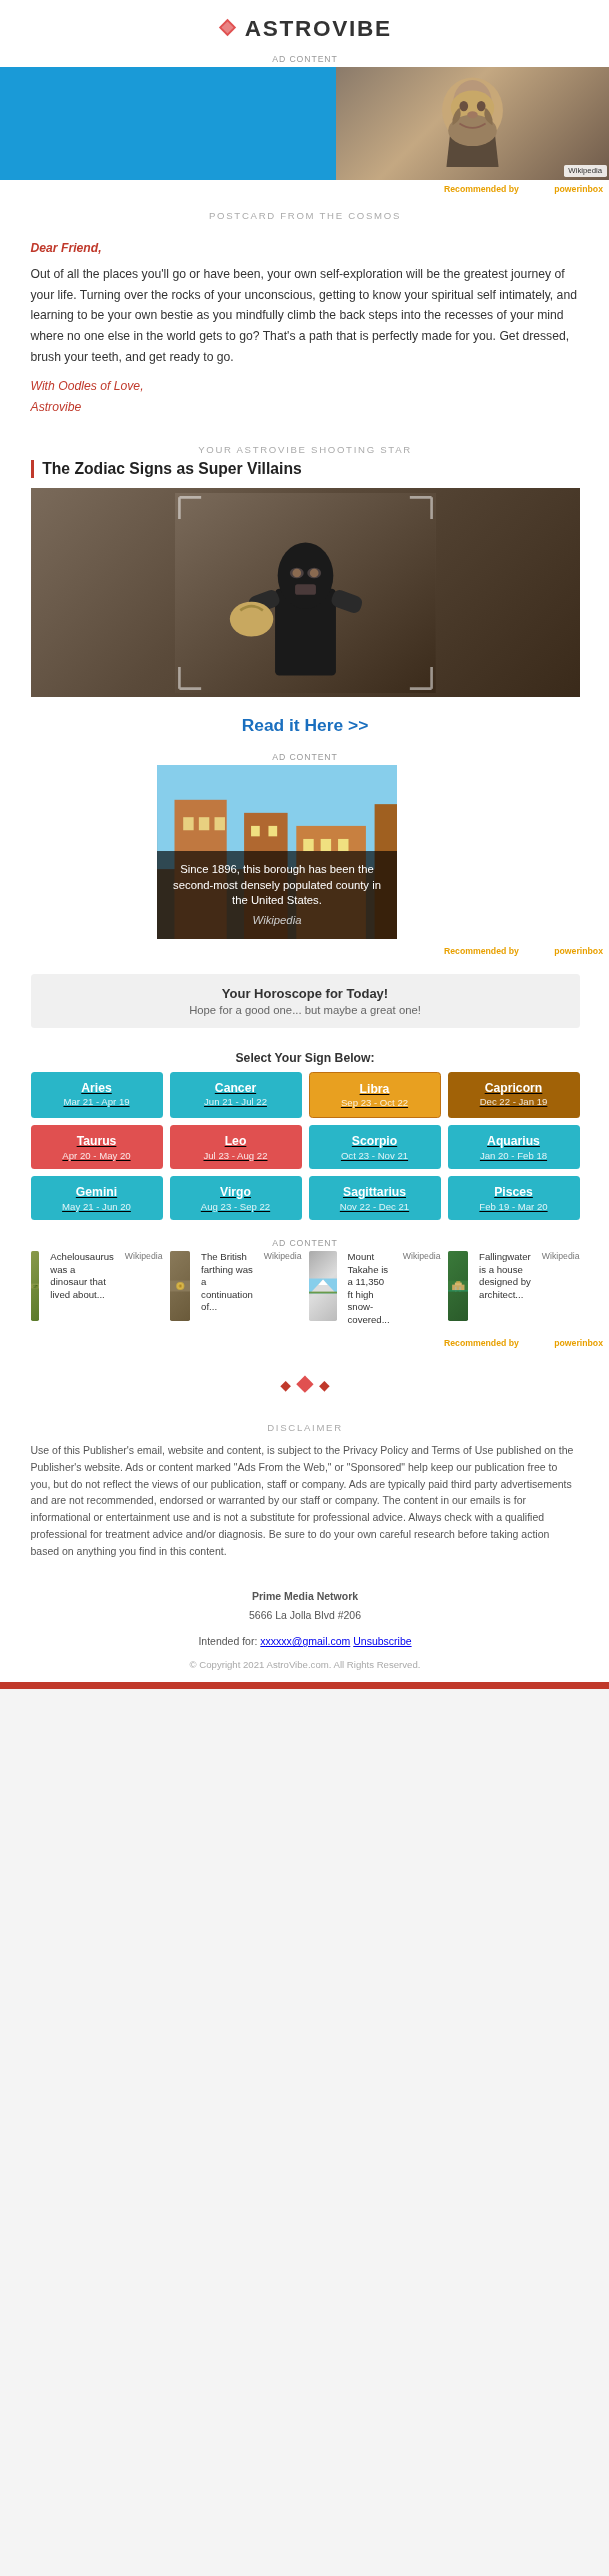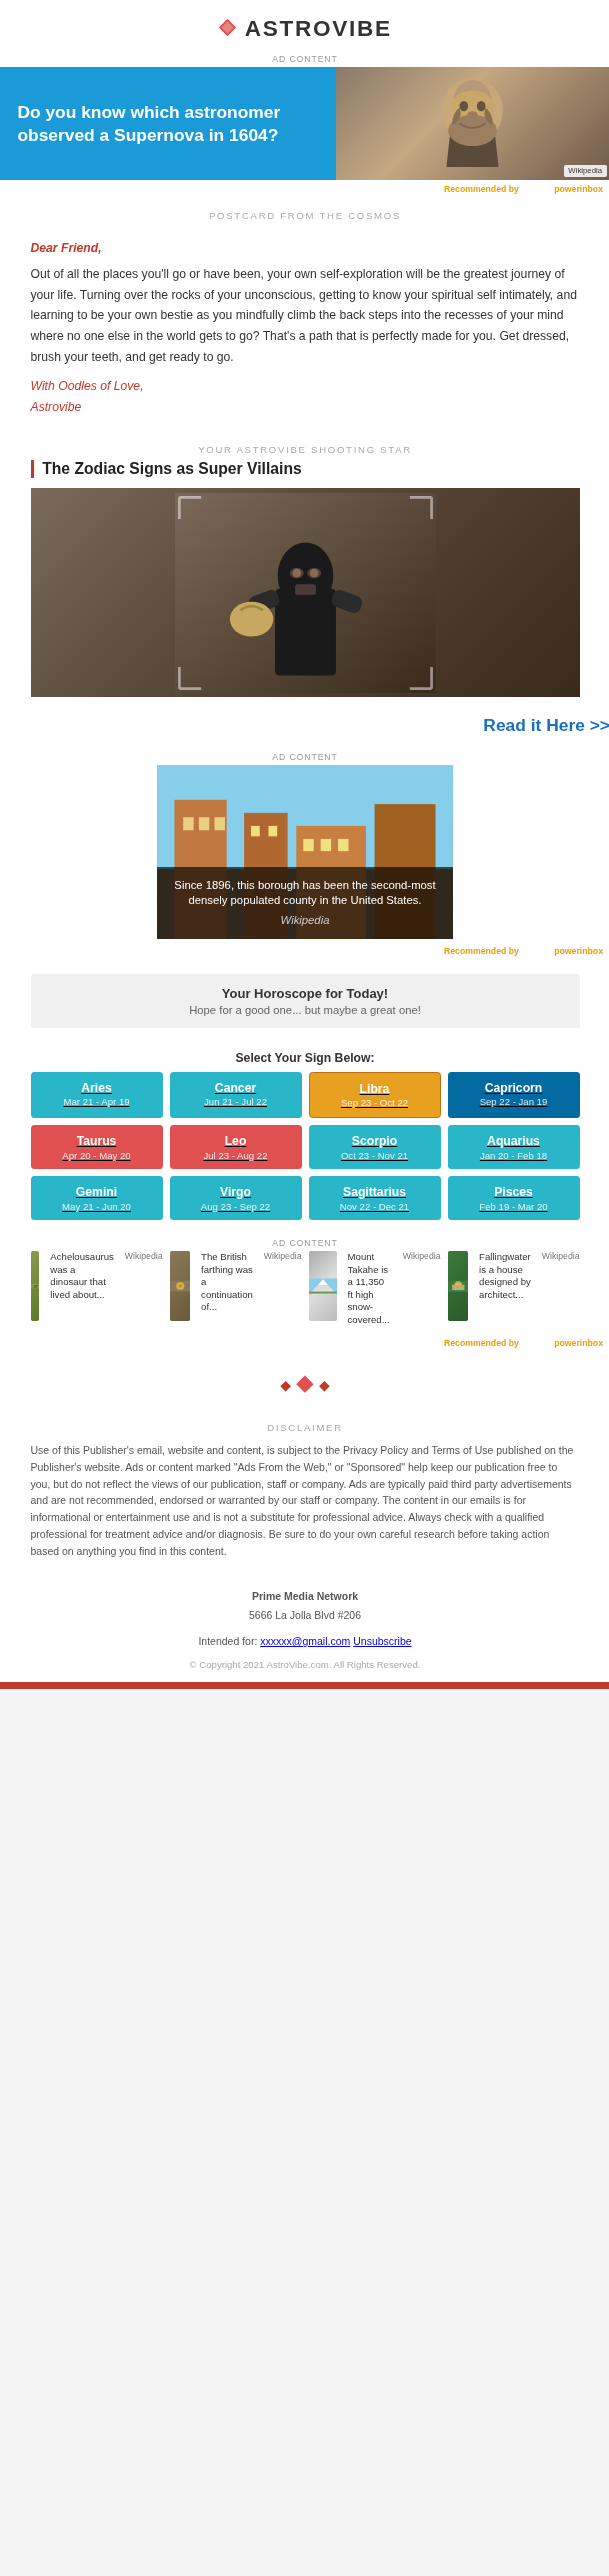--- a/index.html
+++ b/index.html
@@ -149,39 +149,39 @@
       width: 100%;
       height: 100%;
       background: linear-gradient(135deg, #7a6a5a 0%, #5a4a3a 40%, #3a2a1a 100%);
       display: flex;
       align-items: center;
       justify-content: center;
     }
 
     
     .read-link {
-      text-align: right;
+      text-align: center;
       padding: 8.7px 0 12.2px 0;
     }
     .read-link a {
       color: #1a6fbf;
       font-size: 17.4px;
       font-weight: bold;
       text-decoration: none;
     }
 
     
     .ad-banner-2 {
       margin: 0 auto;
       width: 296px;
       display: block;
     }
     .ad-banner-2-inner {
       position: relative;
-      width: 296px;
+      width: 240px;
       height: 174px;
       overflow: hidden;
       background: linear-gradient(135deg, #8a7060 0%, #a09080 100%);
     }
     .ad-banner-2-overlay {
       position: absolute;
       bottom: 0;
       left: 0;
       right: 0;
       background: rgba(0,0,0,0.65);
@@ -252,21 +252,21 @@
       font-size: 9.6px;
       color: rgba(255,255,255,0.85);
       display: block;
       margin-top: 1.7px;
     }
 
     
     .sign-aries { background: #29b6c8; }
     .sign-cancer { background: #29b6c8; }
     .sign-libra { background: #e8a020; border: 1.7px solid #c07010; }
-    .sign-capricorn { background: #0369a1; }
+    .sign-capricorn { background: #a16207; }
     .sign-taurus { background: #e05050; }
     .sign-leo { background: #e05050; }
     .sign-scorpio { background: #29b6c8; }
     .sign-aquarius { background: #29b6c8; }
     .sign-gemini { background: #29b6c8; }
     .sign-virgo { background: #29b6c8; }
     .sign-sagittarius { background: #29b6c8; }
     .sign-pisces { background: #29b6c8; }
 
     
@@ -383,21 +383,20 @@
         <polygon points="11,1 21,11 11,21 1,11" fill="#e05050"></polygon>
         <polygon points="11,4 18,11 11,18 4,11" fill="#fff" opacity="0.3"></polygon>
       </svg>
     </span>
     <span class="logo-text">ASTROVIBE</span>
   </div>
 
   <div class="ad-label">AD CONTENT</div>
 
   <div class="ad-banner-1">
-    <div class="ad-banner-1-text">Do you know which astronomer observed a Supernova in 1604?</div>
     <div class="ad-banner-1-image">
 
       <svg width="113" height="105" viewBox="0 0 130 120">
         <ellipse cx="65" cy="45" rx="35" ry="38" fill="#c8a878"></ellipse>
         <ellipse cx="65" cy="35" rx="22" ry="25" fill="#b8987a"></ellipse>
         <ellipse cx="65" cy="42" rx="25" ry="20" fill="#c8a868"></ellipse>
         <path d="M40 65 Q65 55 90 65 L95 110 L35 110 Z" fill="#5a4a3a"></path>
         <ellipse cx="65" cy="68" rx="28" ry="18" fill="#9a8060"></ellipse>
         <path d="M42 55 Q45 45 50 42 Q55 55 42 62 Z" fill="#8a7050"></path>
         <path d="M88 55 Q85 45 80 42 Q75 55 88 62 Z" fill="#8a7050"></path>
@@ -523,21 +522,21 @@
     <div class="sign-cell sign-cancer">
       <span class="sign-name">Cancer</span>
       <span class="sign-dates">Jun 21 - Jul 22</span>
     </div>
     <div class="sign-cell sign-libra">
       <span class="sign-name">Libra</span>
       <span class="sign-dates">Sep 23 - Oct 22</span>
     </div>
     <div class="sign-cell sign-capricorn">
       <span class="sign-name">Capricorn</span>
-      <span class="sign-dates">Sep 22 - Jan 19</span>
+      <span class="sign-dates">Dec 22 - Jan 19</span>
     </div>
 
     <div class="sign-cell sign-taurus">
       <span class="sign-name">Taurus</span>
       <span class="sign-dates">Apr 20 - May 20</span>
     </div>
     <div class="sign-cell sign-leo">
       <span class="sign-name">Leo</span>
       <span class="sign-dates">Jul 23 - Aug 22</span>
     </div>

